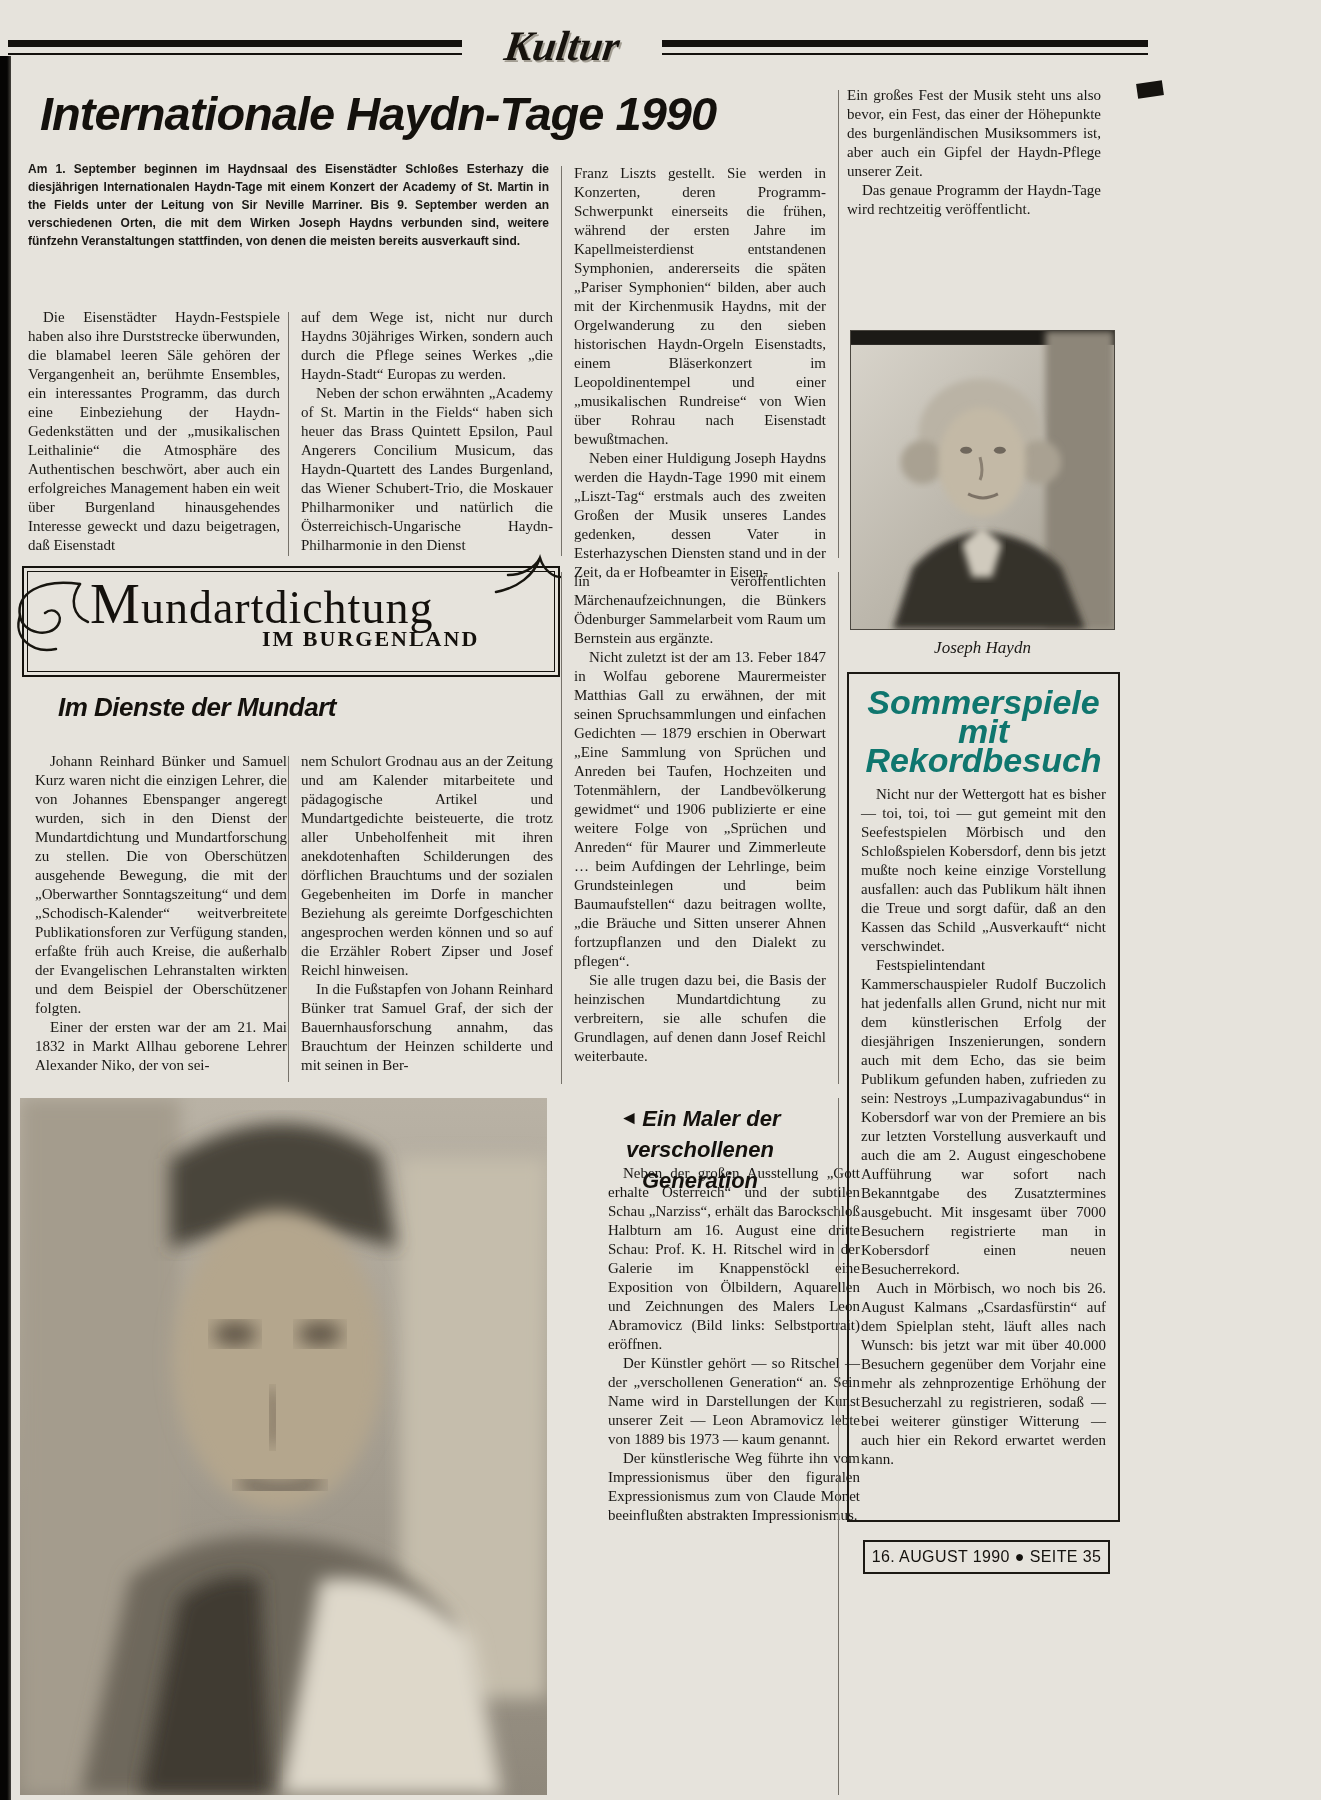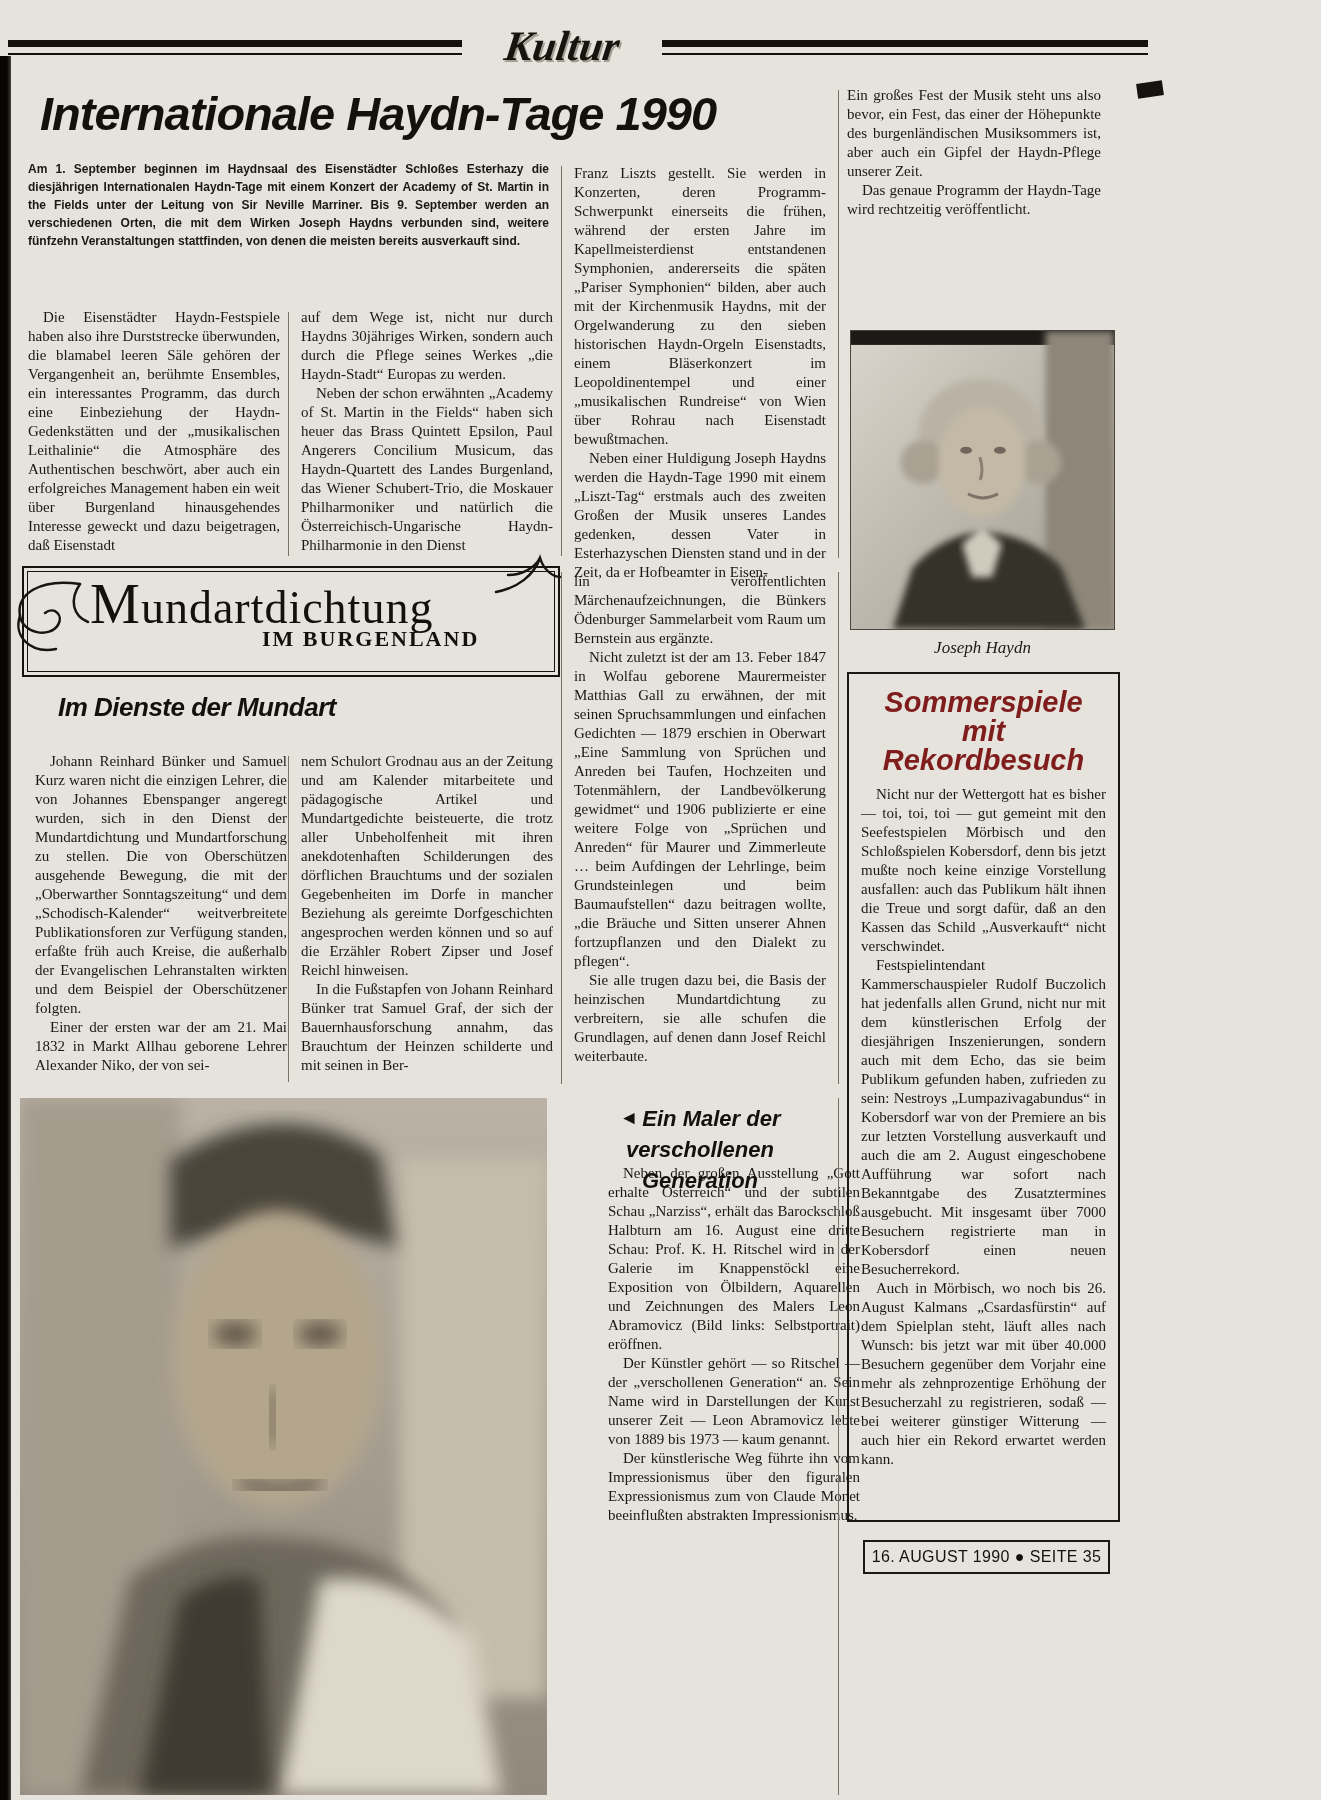--- a/index.html
+++ b/index.html
@@ -27,21 +27,21 @@
     font-size:42px; transform:skewX(-8deg); color:#17130e;
     text-shadow:2px 2px 0 #a29d92;
   }
 
   
   .headline-xl { font-family:"Liberation Sans",sans-serif; font-weight:700; font-style:italic;
     font-size:47px; letter-spacing:-1px; color:#14110d; white-space:nowrap; }
   .headline-lg { font-family:"Liberation Sans",sans-serif; font-weight:700; font-style:italic;
     font-size:26px; letter-spacing:-0.5px; color:#14110d; }
   .headline-md { font-family:"Liberation Sans",sans-serif; font-weight:700; font-style:italic;
-    font-size:29px; line-height:29px; text-align:center; color:#7f1d1d; }
+    font-size:34px; line-height:29px; text-align:center; color:#0f766e; }
   .headline-sm { font-family:"Liberation Sans",sans-serif; font-weight:700; font-style:italic;
     font-size:22px; line-height:31px; text-align:center; color:#14110d; }
 
   
   .lead p { font-family:"Liberation Sans",sans-serif; font-weight:700;
     font-size:12px; line-height:18px; text-align:justify; hyphens:auto; }
   .body-text p { font-size:15px; line-height:19px; text-align:justify;
     text-indent:15px; hyphens:auto; -webkit-hyphens:auto; }
   .body-text.cont p:first-child { text-indent:0; }
 

